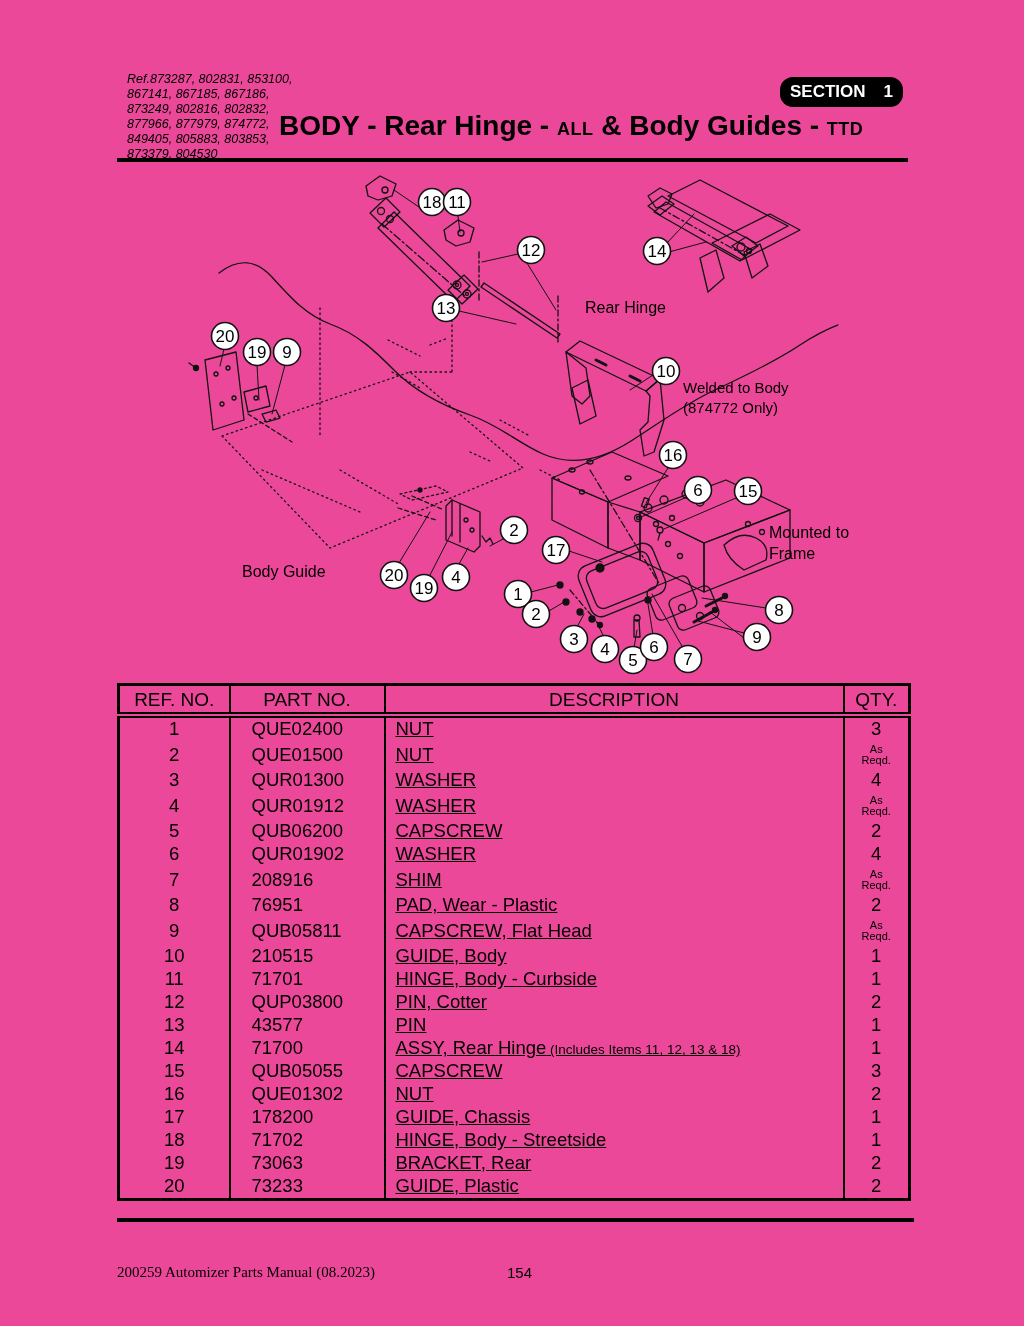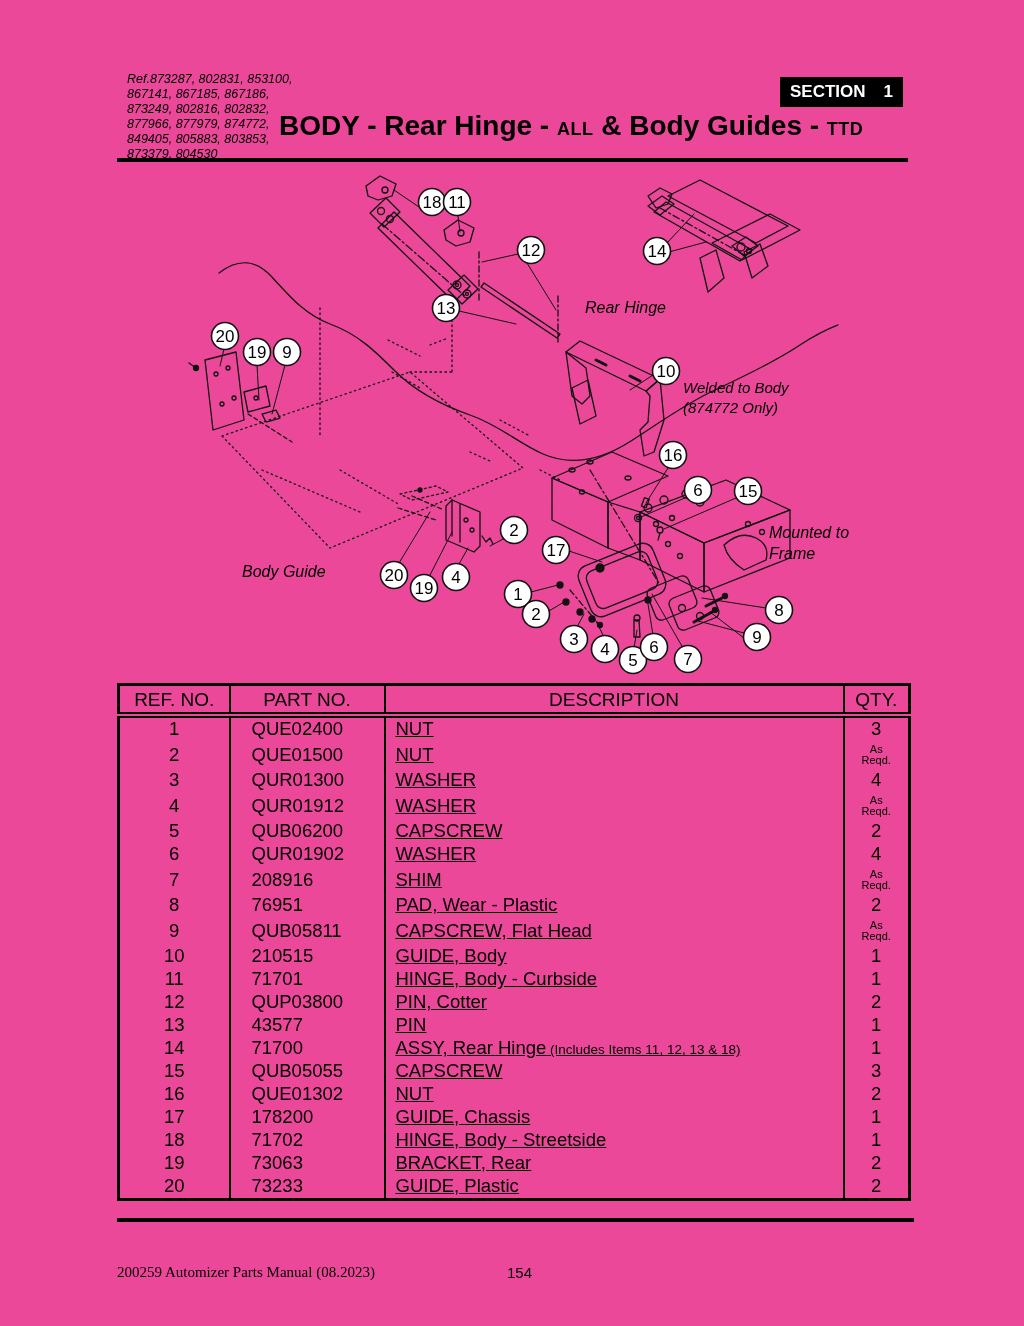--- a/index.html
+++ b/index.html
@@ -4,29 +4,29 @@
 <style>
   html,body{margin:0;padding:0;background:#fff;}
   .page{position:relative;width:1024px;height:1326px;background:#ec4899;
         font-family:"Liberation Sans",sans-serif;color:#000;overflow:hidden;}
 
   
   .ref-block{position:absolute;left:127px;top:72px;font-size:12.5px;font-style:italic;
              line-height:14.9px;white-space:nowrap;}
   .section-badge{position:absolute;left:780px;top:77px;width:123px;height:30px;background:#000;
                  color:#fff;font-weight:bold;font-size:17px;display:flex;align-items:center;
-                 justify-content:space-between;padding:8px 10px;box-sizing:border-box;}
+                 justify-content:space-between;padding:8px 10px;box-sizing:border-box;border-radius:13px;}
   .title{position:absolute;left:279px;top:110px;width:640px;white-space:nowrap;font-weight:bold;}
   .title .big{font-size:28px;}
   .title .small{font-size:18px;letter-spacing:0.5px;}
   .header-rule{position:absolute;left:117px;top:158px;width:791px;height:4px;background:#000;}
 
   
   .diagram-svg{position:absolute;left:0;top:0;}
-  .dia-label{position:absolute;font-size:16px;line-height:20px;white-space:nowrap;font-style:italic;}
+  .dia-label{position:absolute;font-size:16px;line-height:20px;white-space:nowrap;}
   #lbl-rear-hinge{left:585px;top:298px;}
   #lbl-welded{left:683px;top:378px;font-size:15px;}
   #lbl-mounted{left:769px;top:522px;line-height:21px;}
   #lbl-body-guide{left:242px;top:562px;}
 
   
   .parts-table{position:absolute;left:117px;top:683px;width:791px;border-collapse:collapse;
                table-layout:fixed;}
   .parts-table col.c-ref{width:111px;} .parts-table col.c-part{width:155px;}
   .parts-table col.c-desc{width:459px;} .parts-table col.c-qty{width:66px;}

